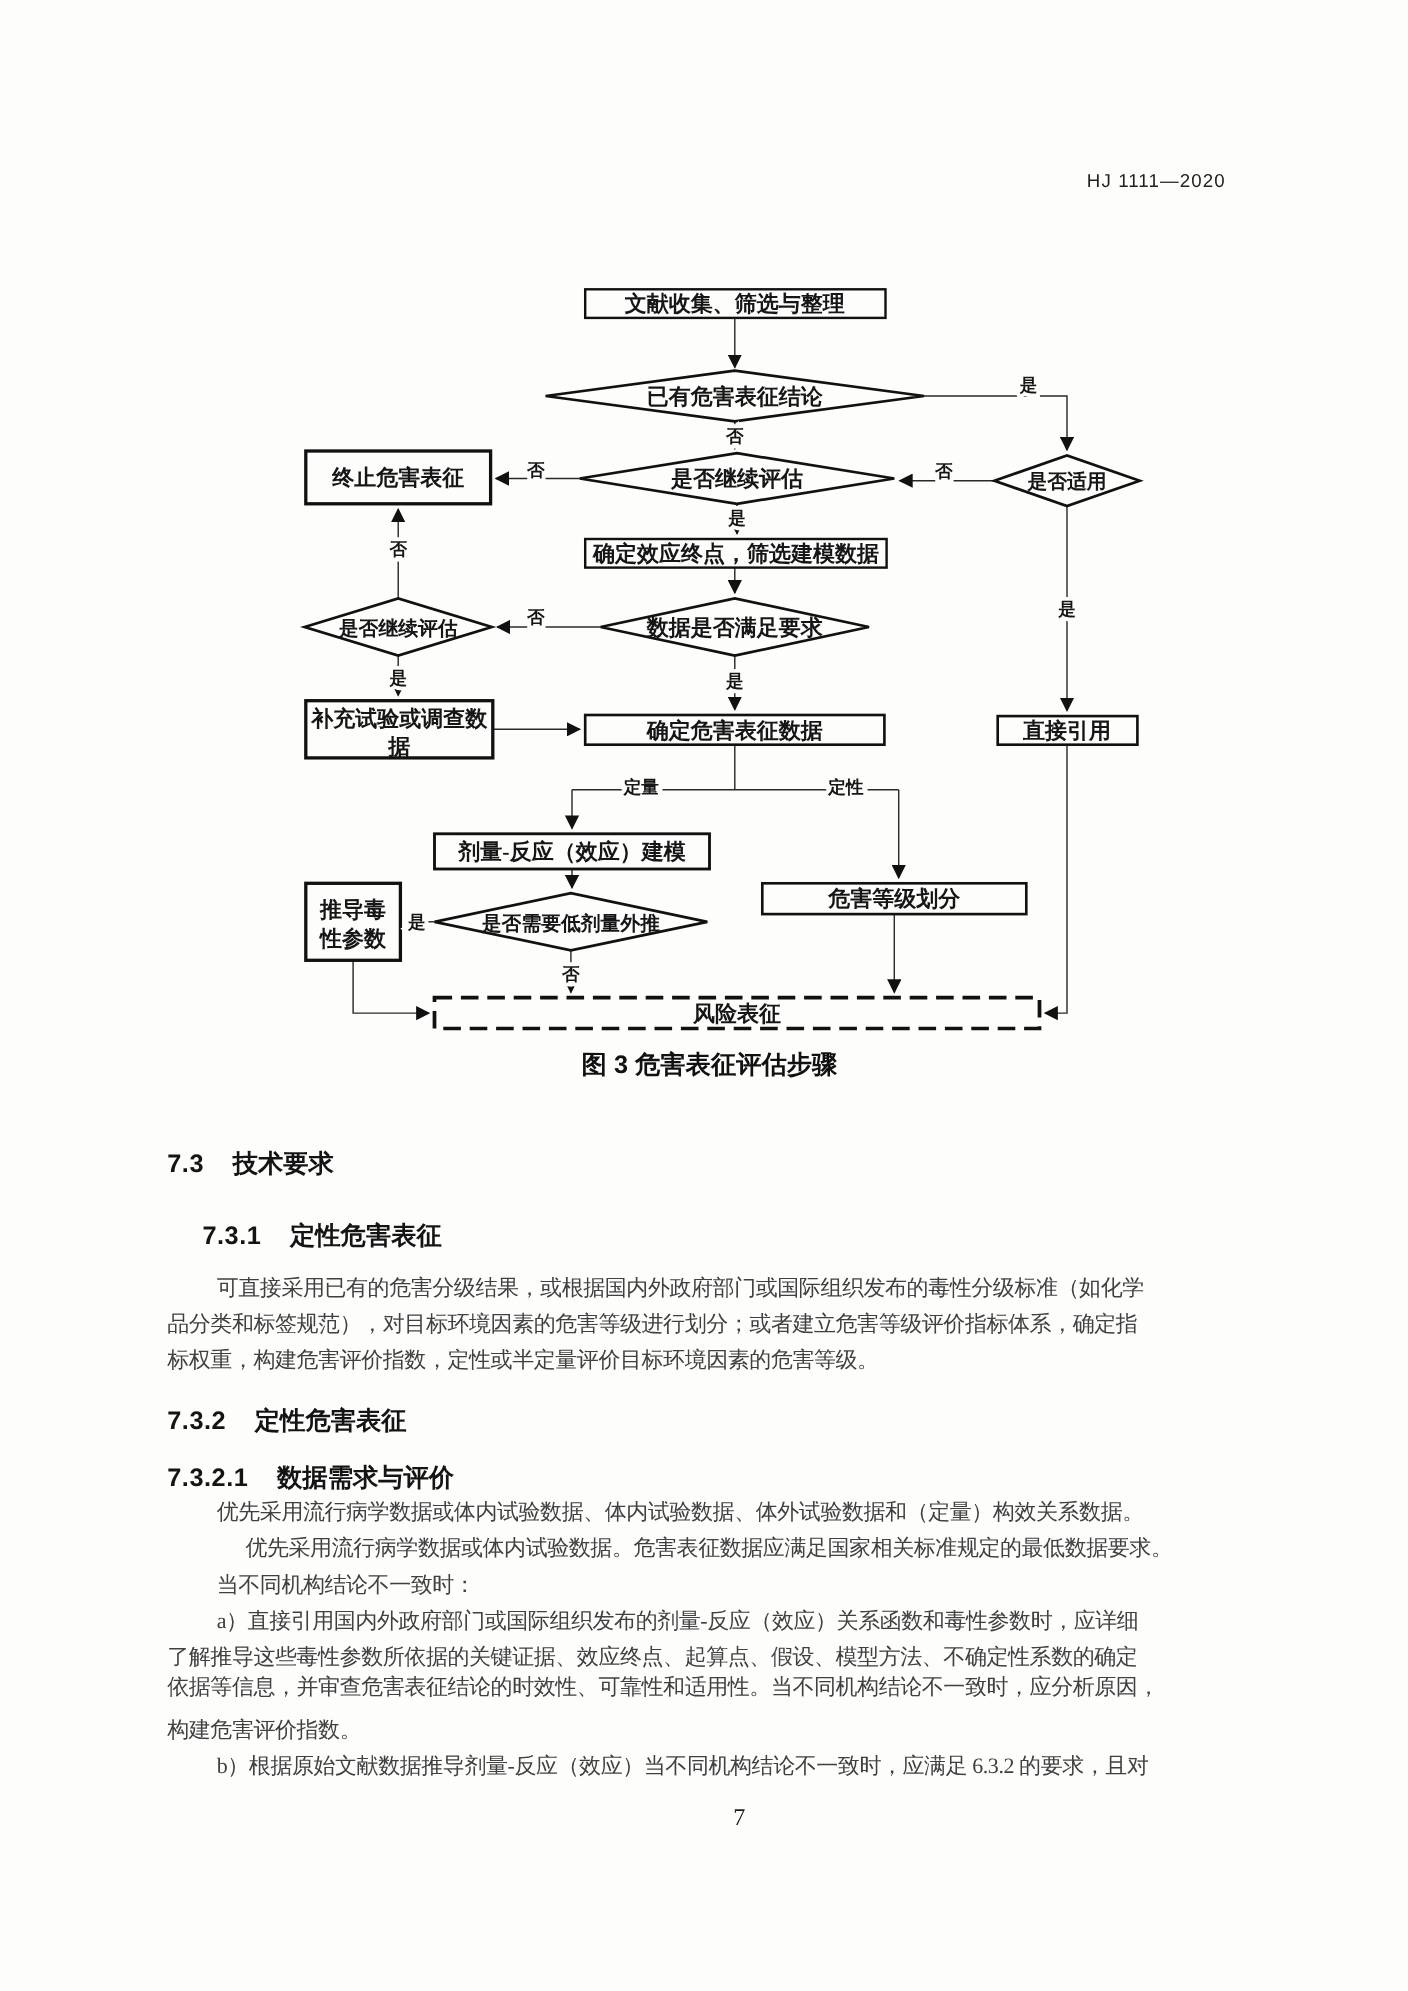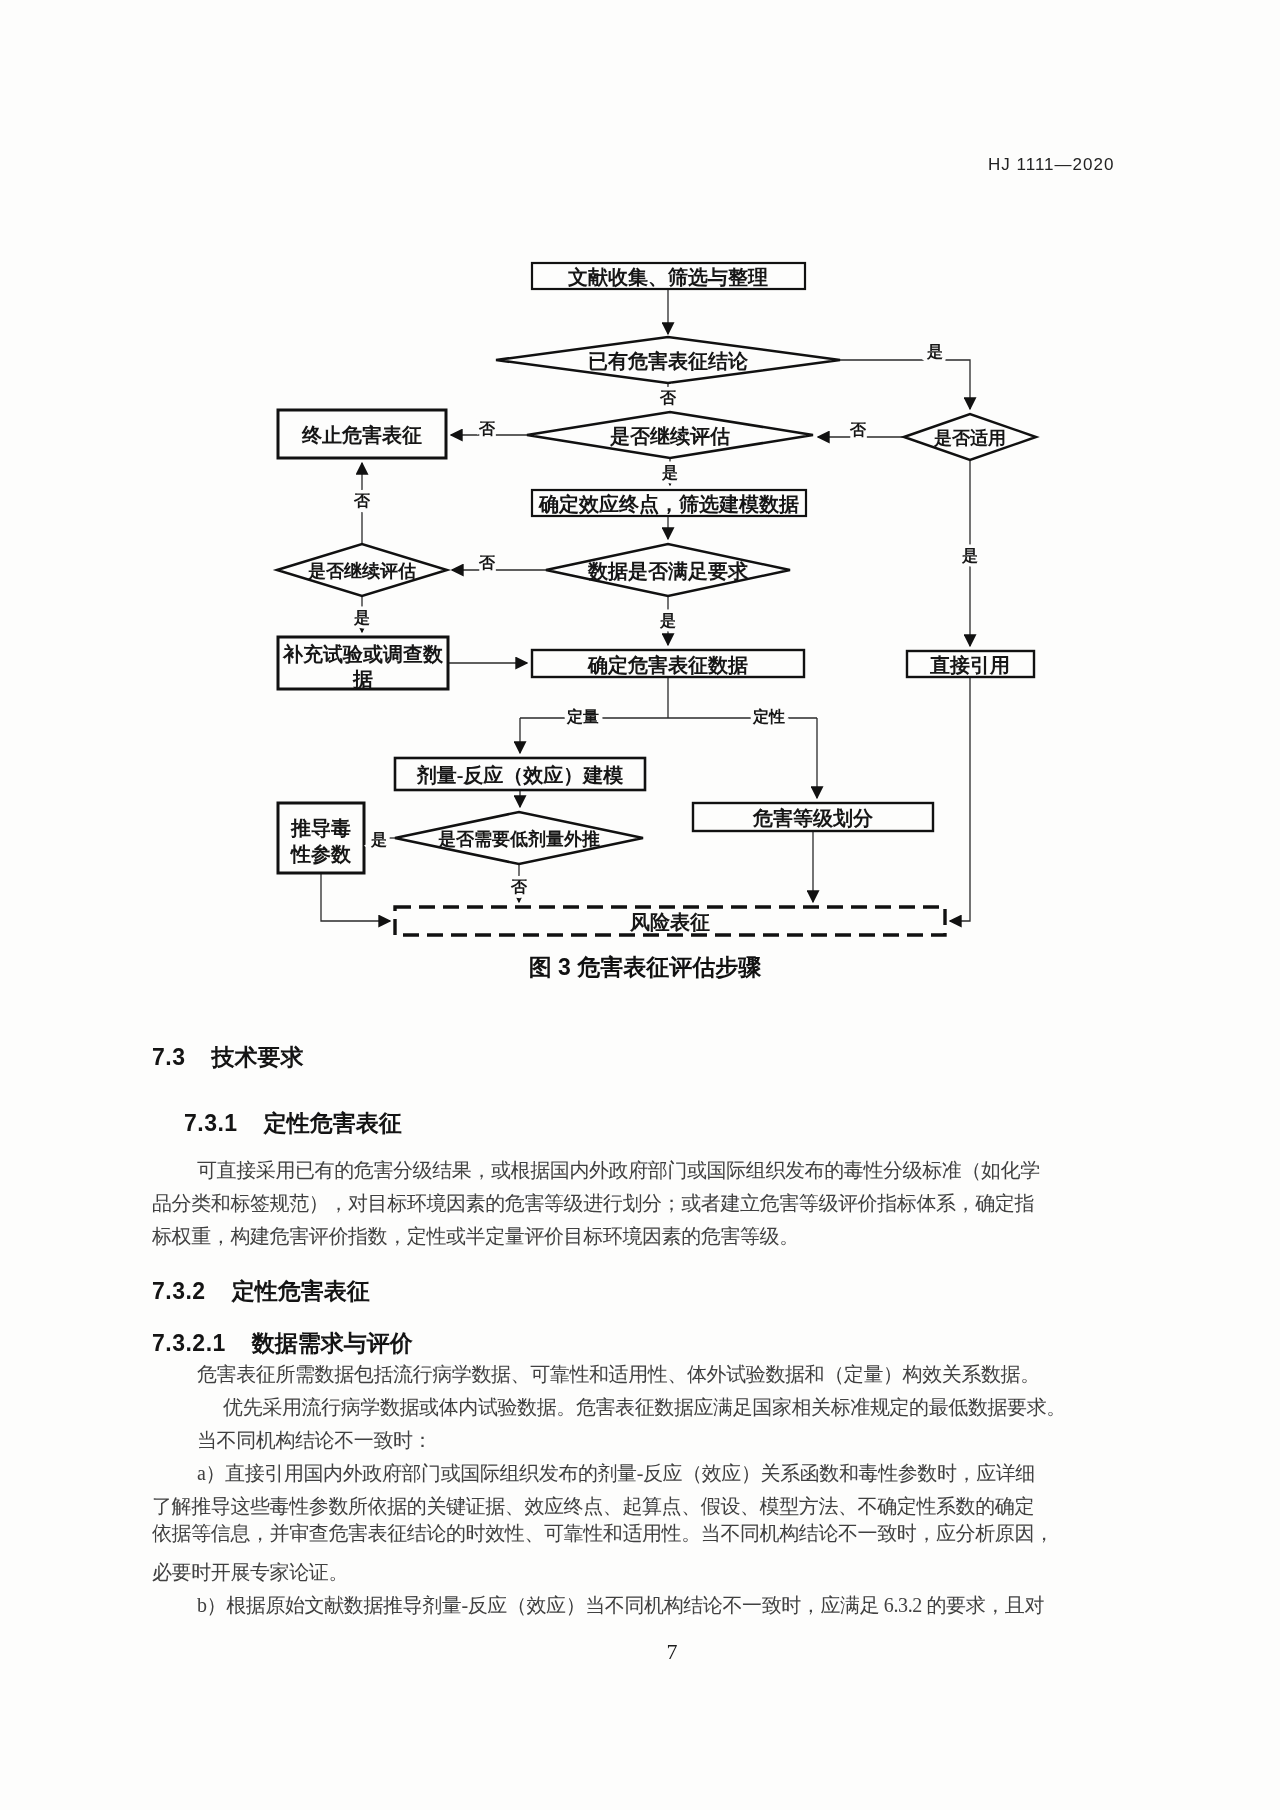--- a/index.html
+++ b/index.html
@@ -146,22 +146,22 @@
 <div class="abs bline" style="top:1223px;">标权重，构建危害评价指数，定性或半定量评价目标环境因素的危害等级。</div>
 
 <div class="abs heading" style="left:152px;top:1276px;">
   <span class="num">7.3.2</span><span>定性危害表征</span>
 </div>
 
 <div class="abs heading" style="left:152px;top:1328px;">
   <span class="num">7.3.2.1</span><span>数据需求与评价</span>
 </div>
 
-<div class="abs bline indent" style="top:1361px;">危害表征所需数据包括流行病学数据、可靠性和适用性、体外试验数据和（定量）构效关系数据。</div>
+<div class="abs bline indent" style="top:1361px;">优先采用流行病学数据或体内试验数据、体内试验数据、体外试验数据和（定量）构效关系数据。</div>
 <div class="abs bline" style="top:1394px;text-align:center;">优先采用流行病学数据或体内试验数据。危害表征数据应满足国家相关标准规定的最低数据要求。</div>
 <div class="abs bline indent" style="top:1427px;">当不同机构结论不一致时：</div>
 <div class="abs bline indent" style="top:1460px;">a）直接引用国内外政府部门或国际组织发布的剂量-反应（效应）关系函数和毒性参数时，应详细</div>
 <div class="abs bline" style="top:1493px;">了解推导这些毒性参数所依据的关键证据、效应终点、起算点、假设、模型方法、不确定性系数的确定</div>
 <div class="abs bline" style="top:1520px;">依据等信息，并审查危害表征结论的时效性、可靠性和适用性。当不同机构结论不一致时，应分析原因，</div>
-<div class="abs bline" style="top:1559px;">必要时开展专家论证。</div>
+<div class="abs bline" style="top:1559px;">构建危害评价指数。</div>
 <div class="abs bline indent" style="top:1592px;">b）根据原始文献数据推导剂量-反应（效应）当不同机构结论不一致时，应满足 6.3.2 的要求，且对</div>
 
 <div class="abs pageno" style="left:600px;top:1639px;width:144px;">7</div>
 
 </body></html>

